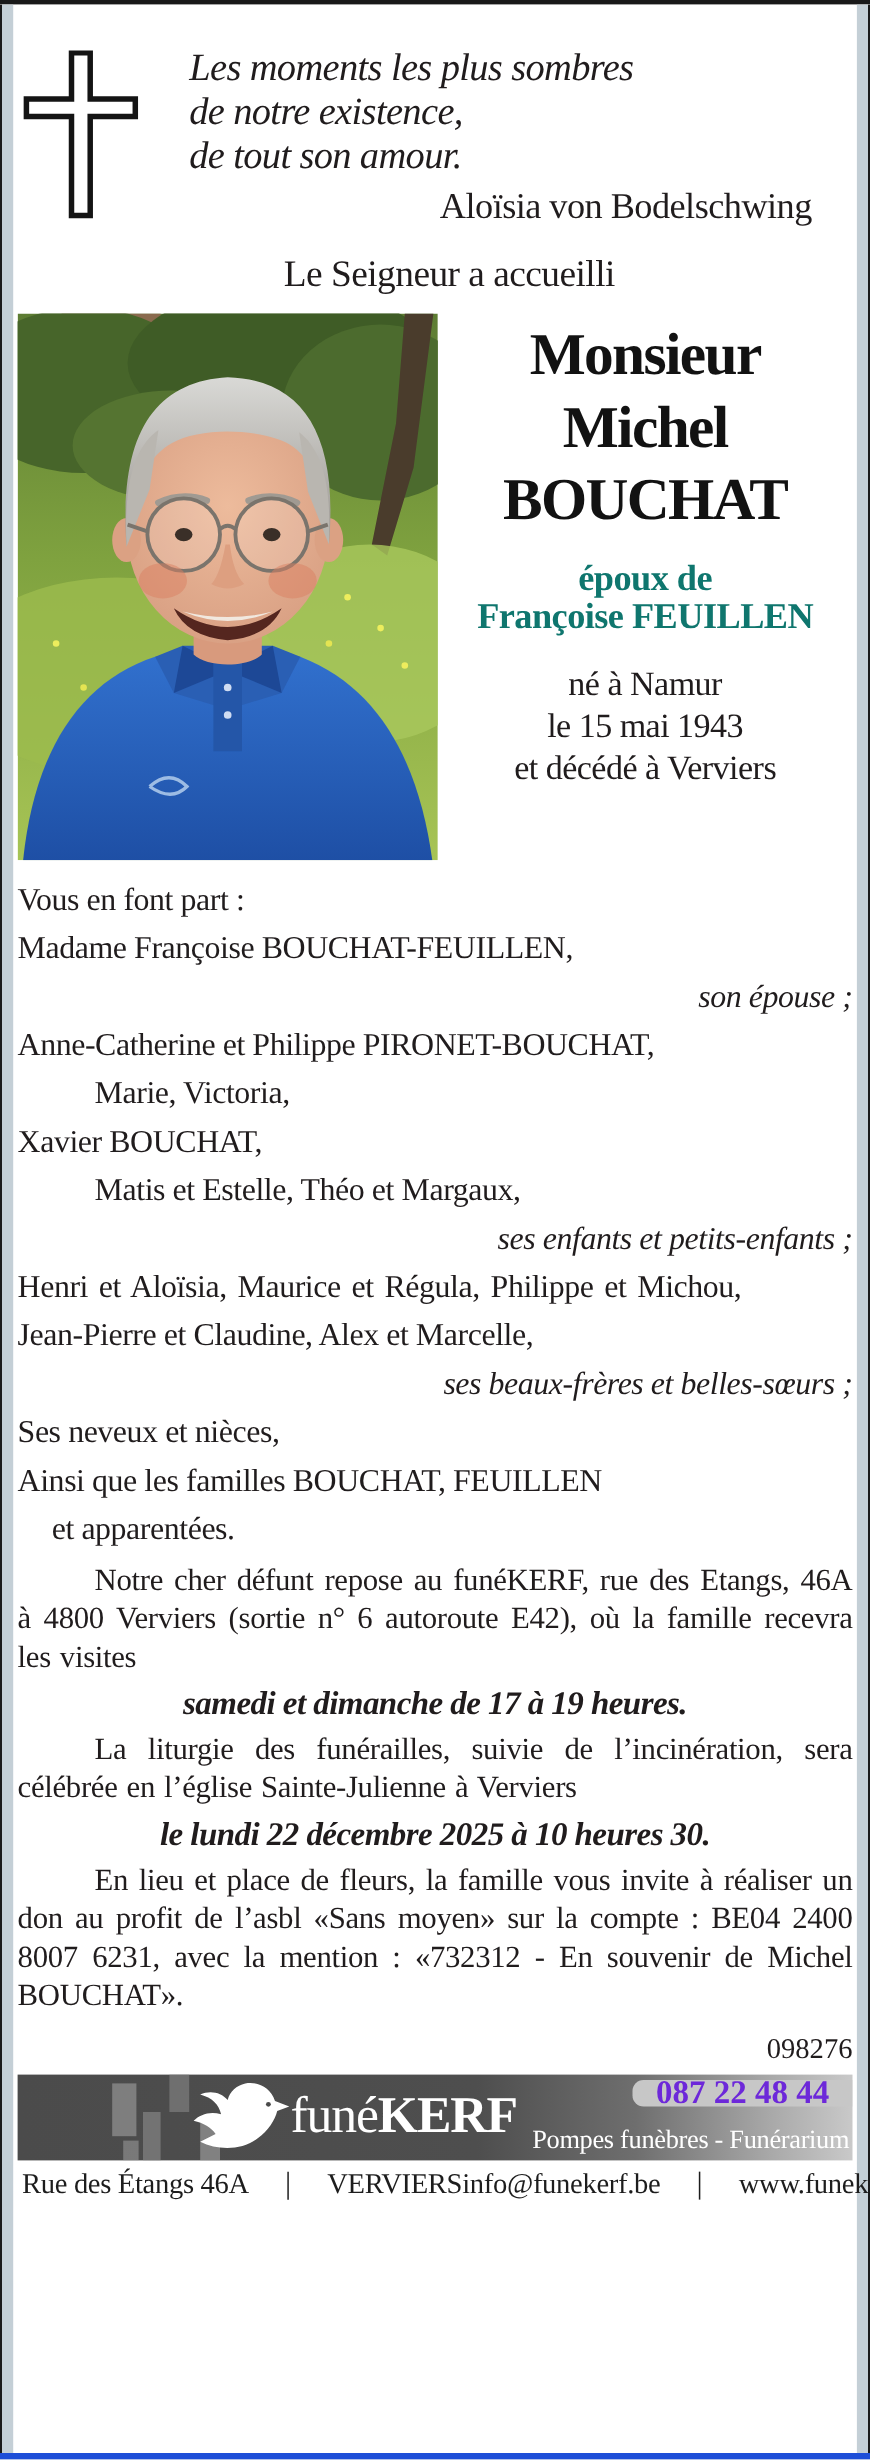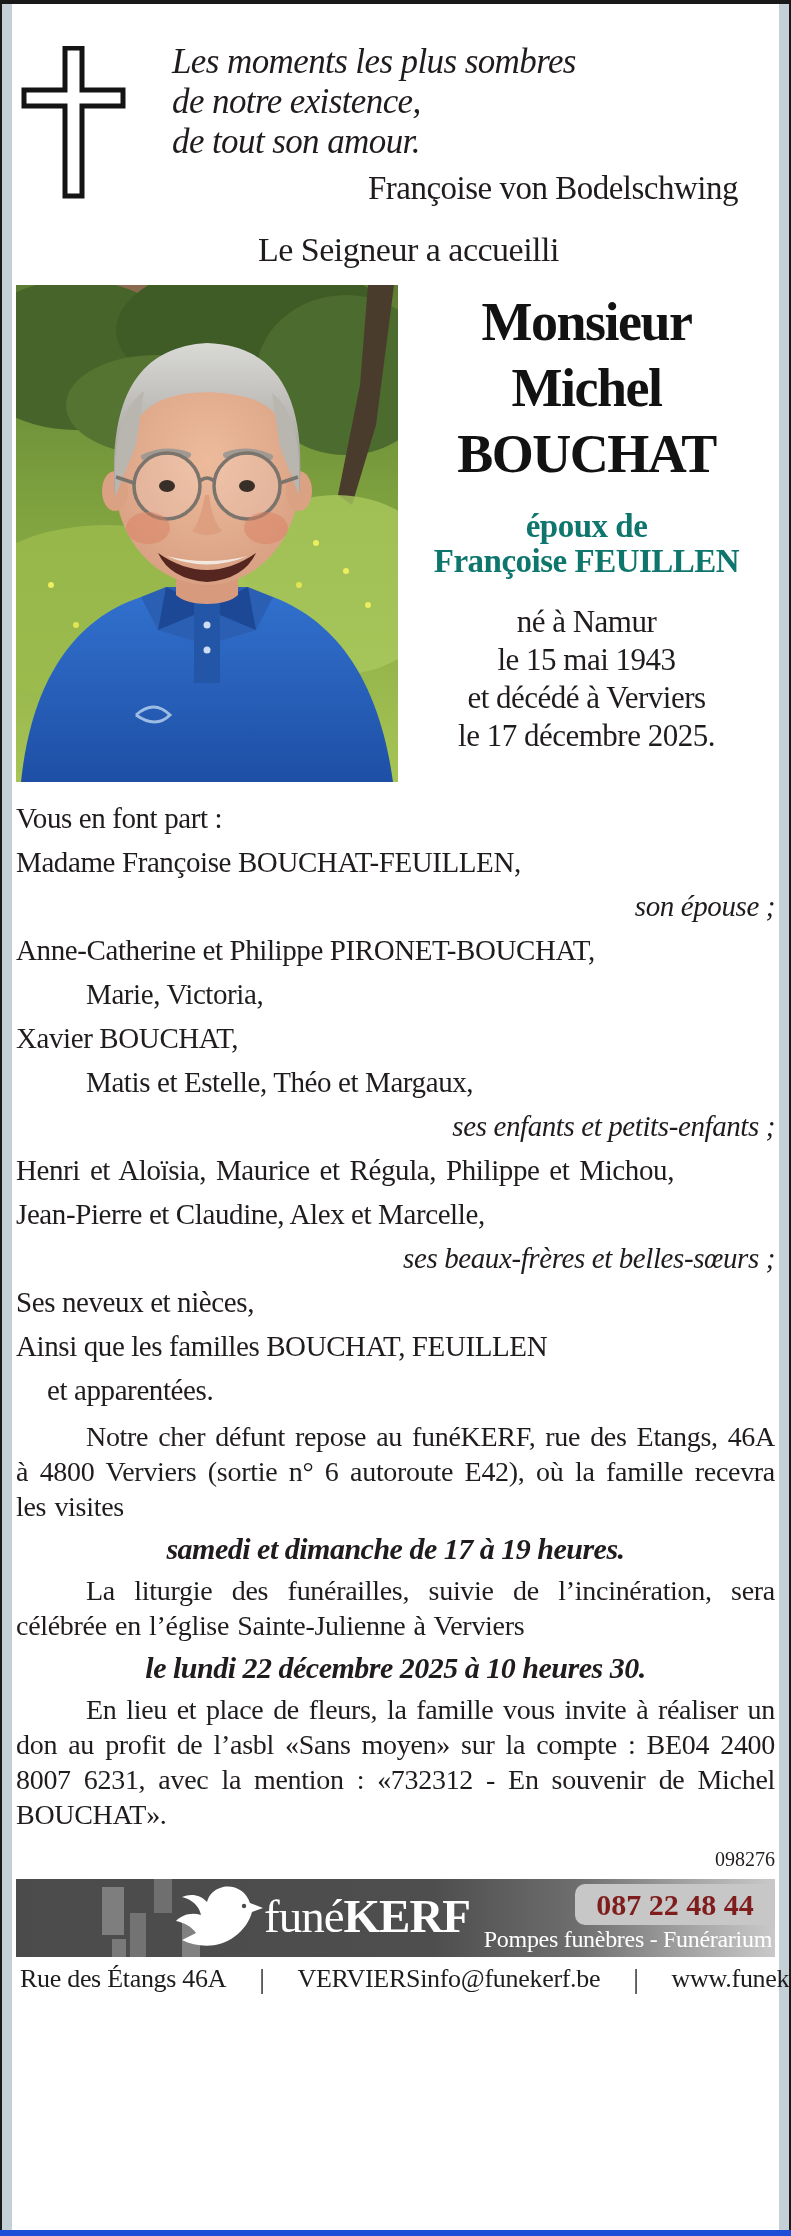--- a/index.html
+++ b/index.html
@@ -32,32 +32,32 @@
   .fam-line{min-height:44px;}
   .fam-right{text-align:right;font-style:italic;}
   .fam-indent{padding-left:70px;}
   .fam-indent-sm{padding-left:31px;}
   .fam-justify{text-align:justify;word-spacing:3px;}
 
   .para{font-size:28px;line-height:35px;text-align:justify;text-indent:70px;
         margin-top:7px;letter-spacing:-0.3px;word-spacing:1.5px;}
   .event{font-size:30px;font-weight:bold;font-style:italic;text-align:center;
          margin-top:8px;margin-bottom:4px;letter-spacing:-0.5px;}
-  .ref{text-align:right;font-size:20px;margin-top:16px;}
+  .ref{text-align:right;font-size:26px;margin-top:16px;}
 
   .banner{margin-top:8px;height:78px;position:relative;overflow:hidden;
     background:linear-gradient(90deg,#4b4b4b 0%,#4e4e4e 55%,#6e6e6e 74%,#a8a8a8 90%,#c9c9c9 100%);}
   .decor{position:absolute;}
   .brand{position:absolute;left:248px;top:10px;font-size:47px;color:#fff;letter-spacing:-1px;white-space:nowrap;}
   .brand-light{font-weight:400;}
   .brand-heavy{font-weight:700;}
   .dove-svg{position:absolute;left:156px;top:3px;}
-  .phone-box{position:absolute;right:0;top:5px;width:200px;height:41px;background:#c7c7c7;
+  .phone-box{position:absolute;right:0;top:5px;width:200px;height:24px;background:#c7c7c7;
     border-radius:10px 0 0 10px;display:flex;align-items:center;justify-content:center;
-    font-size:30px;font-weight:bold;color:#7f1d1d;}
+    font-size:30px;font-weight:bold;color:#6d28d9;}
   .tagline{position:absolute;right:3px;bottom:4px;color:#fff;font-size:24px;letter-spacing:-0.3px;}
 
   .addr{height:44px;display:flex;align-items:center;justify-content:space-between;
     font-size:26px;letter-spacing:-0.3px;color:#1d1d1d;padding:0 4px;}
   .grp{display:flex;align-items:center;gap:33px;white-space:nowrap;}
   .sep{font-size:28px;}
 </style>
 </head>
 <body>
 
@@ -69,21 +69,21 @@
 
     <div class="top">
       <svg class="cross-svg" width="130" height="160" viewBox="0 0 130 160">
         <path d="M45,2 H62 V44 H103 V60 H62 V150 H45 V60 H4 V44 H45 Z" fill="#ffffff" stroke="#141414" stroke-width="5"></path>
       </svg>
       <div class="quote">
         <div>Les moments les plus sombres</div>
         <div>de notre existence,</div>
         <div>de tout son amour.</div>
       </div>
-      <div class="attribution">Françoise von Bodelschwing</div>
+      <div class="attribution">Aloïsia von Bodelschwing</div>
       <div class="invocation">Le Seigneur a accueilli</div>
     </div>
 
     <div class="id-row">
       <svg class="photo" viewBox="0 0 382 497">
         <defs>
           <linearGradient id="bgGrad" x1="0" y1="0" x2="0" y2="1">
             <stop offset="0" stop-color="#5d7c33"></stop>
             <stop offset="0.45" stop-color="#7fa23f"></stop>
             <stop offset="1" stop-color="#a7c455"></stop>
@@ -173,21 +173,20 @@
           <div>BOUCHAT</div>
         </div>
         <div class="spouse">
           <div>époux de</div>
           <div>Françoise FEUILLEN</div>
         </div>
         <div class="life">
           <div>né à Namur</div>
           <div>le 15 mai 1943</div>
           <div>et décédé à Verviers</div>
-          <div>le 17 décembre 2025.</div>
         </div>
       </div>
     </div>
 
     <div class="family">
       <div class="fam-line">Vous en font part :</div>
       <div class="fam-line">Madame Françoise BOUCHAT-FEUILLEN,</div>
       <div class="fam-line fam-right">son épouse ;</div>
       <div class="fam-line">Anne-Catherine et Philippe PIRONET-BOUCHAT,</div>
       <div class="fam-line fam-indent">Marie, Victoria,</div>

